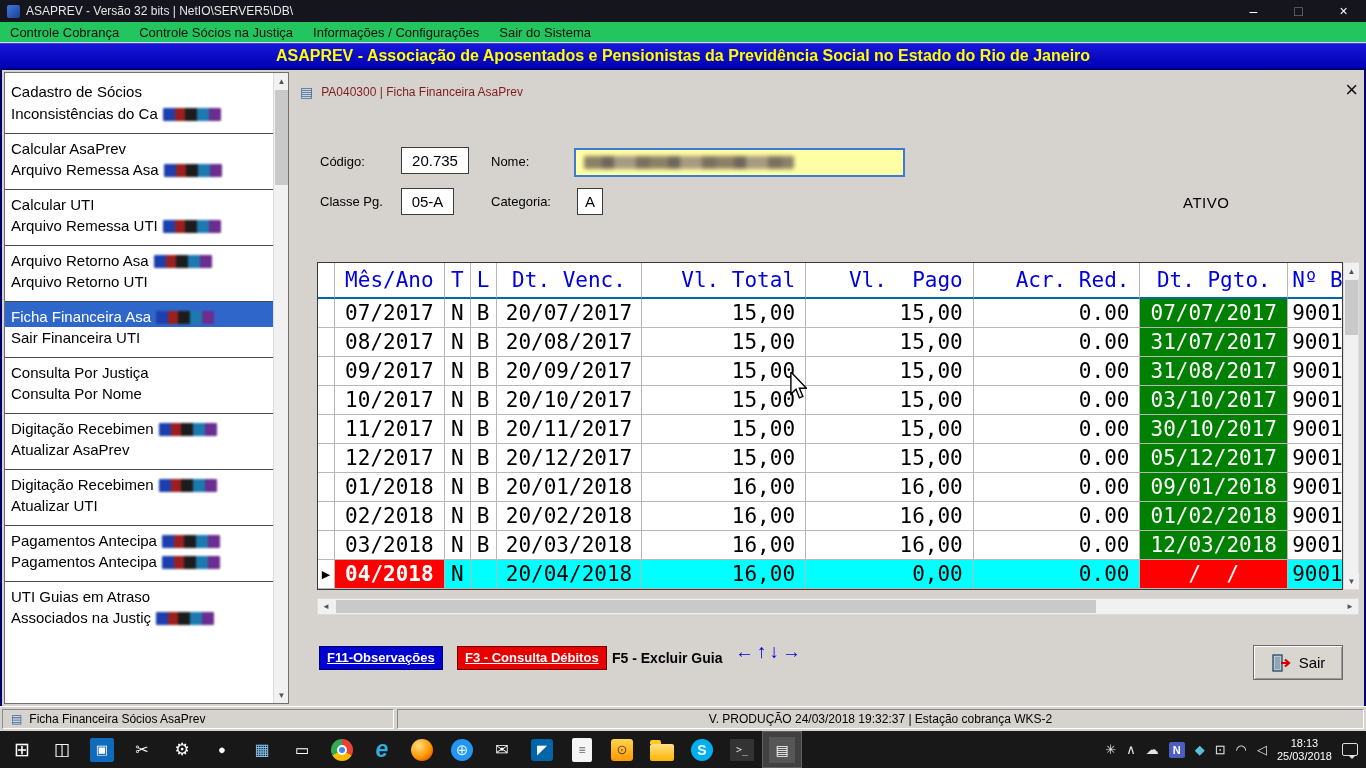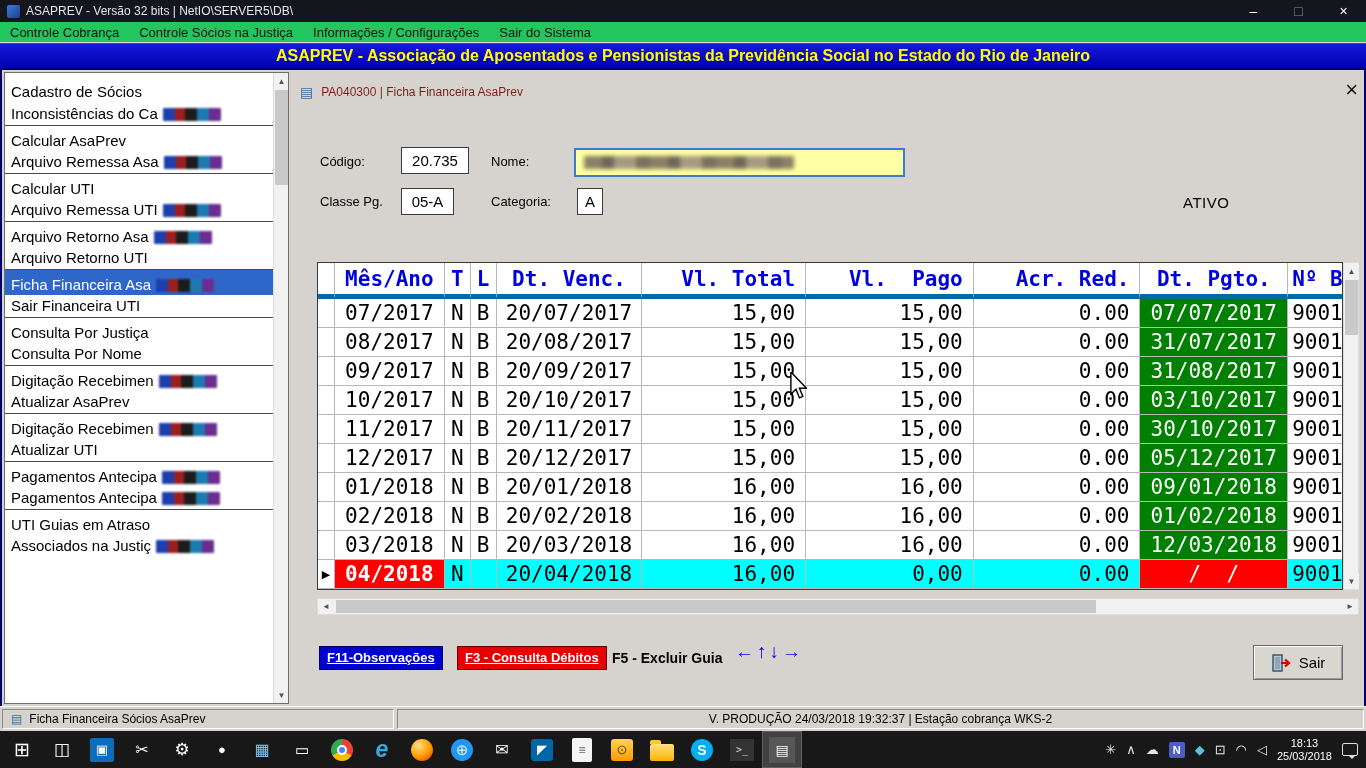--- a/index.html
+++ b/index.html
@@ -30,21 +30,21 @@
   
   .workspace { position:absolute; left:0; top:70px; width:1366px; height:636px; background:#d6d3ce;
                border-left:2px solid #00006e; border-right:2px solid #00006e; }
 
   
   .sidebar { position:absolute; left:2px; top:2px; width:285px; height:632px; background:#fff;
              border:1px solid #6f6f6f; overflow:hidden; padding:8px 0 0 0; }
   .sb-inner { width:270px; }
   .sb-item { height:22px; line-height:22px; font-size:15px; color:#000; padding-left:6px;
              white-space:nowrap; overflow:hidden; }
-  .sb-item.divider { border-top:1px solid #4a4a4a; padding-top:4px; height:26px; }
+  .sb-item.divider { border-top:1px solid #4a4a4a; margin-top:8px; padding-top:4px; height:26px; }
   .sb-item.selected { background:#2f66c9; color:#fff; }
   .redact { display:none; width:58px; height:13px; margin-left:5px; vertical-align:-2px; border-radius:1px;
             background:repeating-linear-gradient(90deg,#1d3fae 0 12px,#9c1f1f 12px 22px,#1c1c1c 22px 34px,#1d7ab0 34px 46px,#6b2d8f 46px 58px);
             filter:blur(1.2px); }
   .redact.show { display:inline-block; }
   .sb-scroll { position:absolute; right:0; top:0; width:15px; height:100%; background:#f1f1f1; border-left:1px solid #dcdcdc; }
   .sarrow { position:absolute; left:0; width:15px; height:16px; display:flex; align-items:center; justify-content:center;
             font-size:8px; color:#555; background:#f1f1f1; }
   .sthumb { position:absolute; left:1px; width:13px; background:#c9c9c9; border-radius:1px; }
 
@@ -64,21 +64,21 @@
                  filter:blur(2px); }
   .ativo { position:absolute; left:893px; top:124px; font-size:15px; color:#000; letter-spacing:0.5px; }
 
   
   .grid { position:absolute; left:27px; top:192px; width:1026px; background:#fff; border:1px solid #3a3a3a; }
   .grow { display:flex; height:29px; }
   .grow.ghead { height:36px; }
   .gc { border-right:1px solid #b8b8b8; border-bottom:1px solid #b8b8b8; height:100%;
         font-family:"DejaVu Sans Mono", monospace; font-size:21px; color:#000;
         display:flex; align-items:center; white-space:pre; overflow:hidden; background:#fff; }
-  .ghead .gc { color:#0000dd; font-weight:bold; border-bottom:5px solid #0369a1; }
+  .ghead .gc { color:#0000dd; font-weight:normal; border-bottom:2px solid #0369a1; }
   .c-sel   { width:17px;  justify-content:center; font-size:11px; font-family:"Liberation Sans",sans-serif; }
   .c-mes   { width:110px; justify-content:center; }
   .c-t     { width:26px;  justify-content:center; }
   .c-l     { width:26px;  justify-content:center; }
   .c-venc  { width:146px; justify-content:center; }
   .c-total { width:164px; justify-content:flex-end; padding-right:10px; }
   .c-pago  { width:168px; justify-content:flex-end; padding-right:10px; }
   .c-acr   { width:167px; justify-content:flex-end; padding-right:10px; }
   .c-pgto  { width:148px; justify-content:center; }
   .c-nb    { width:54px;  justify-content:flex-start; padding-left:4px; border-right:none; }

